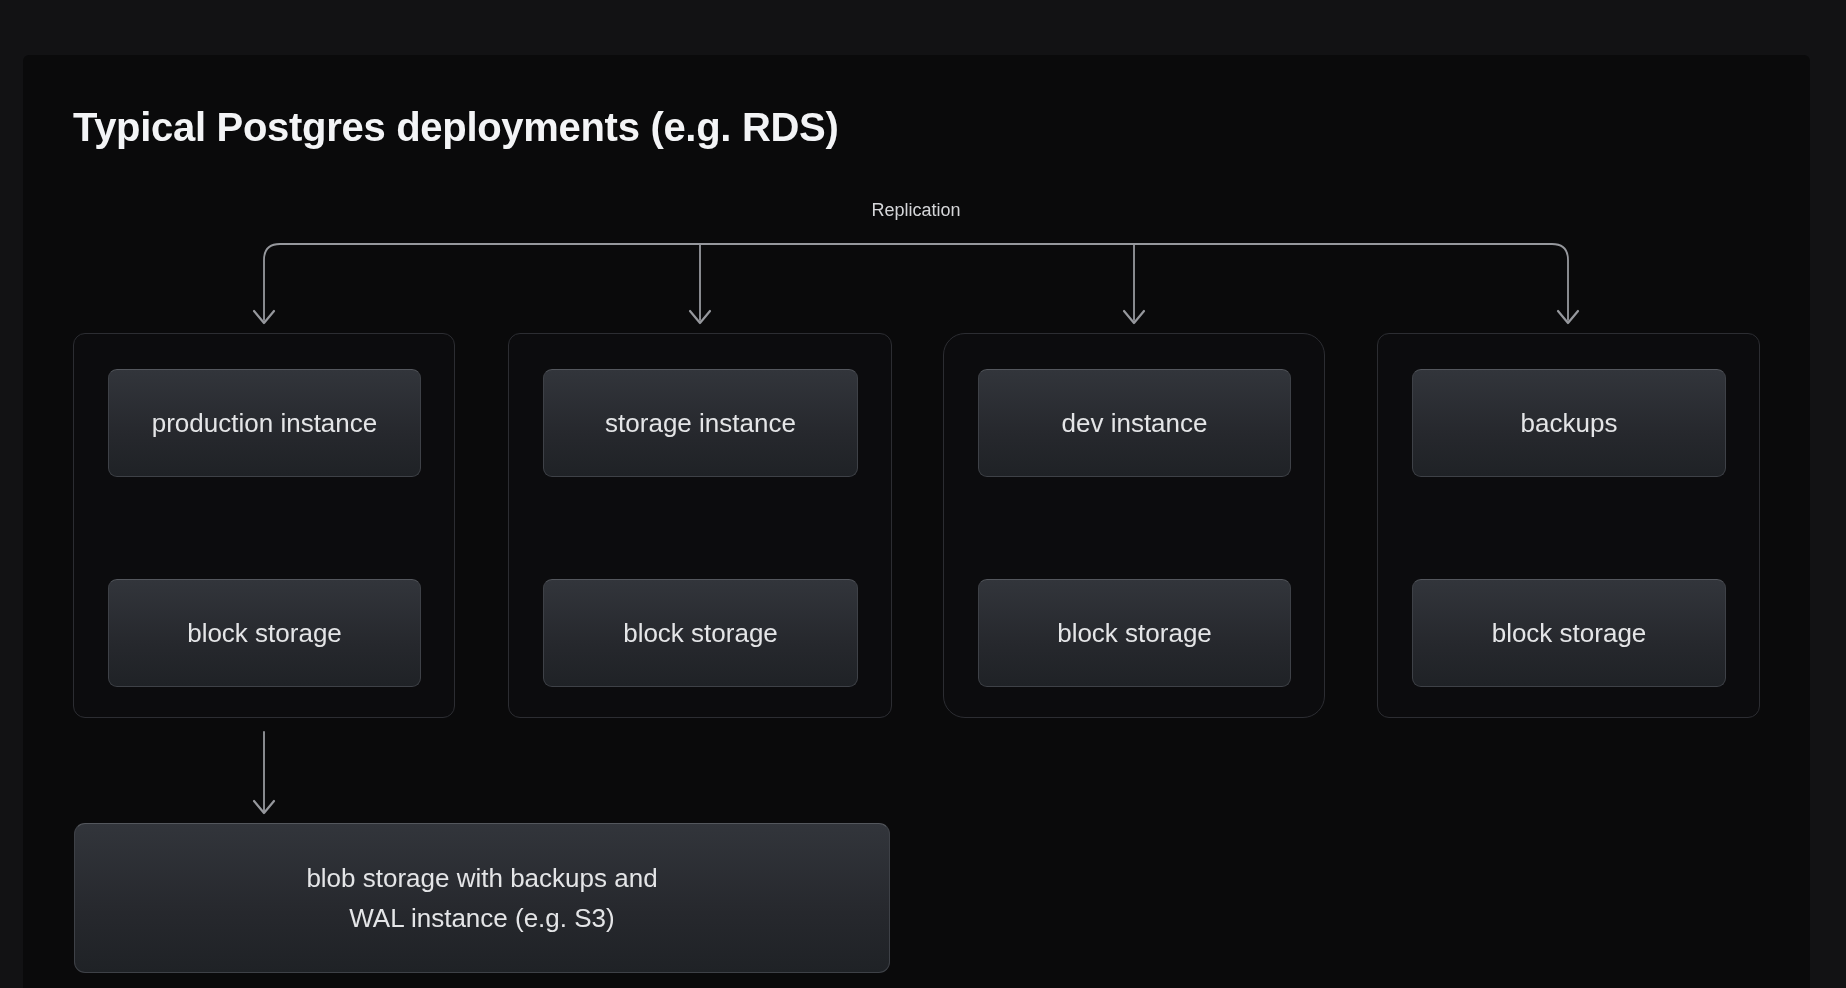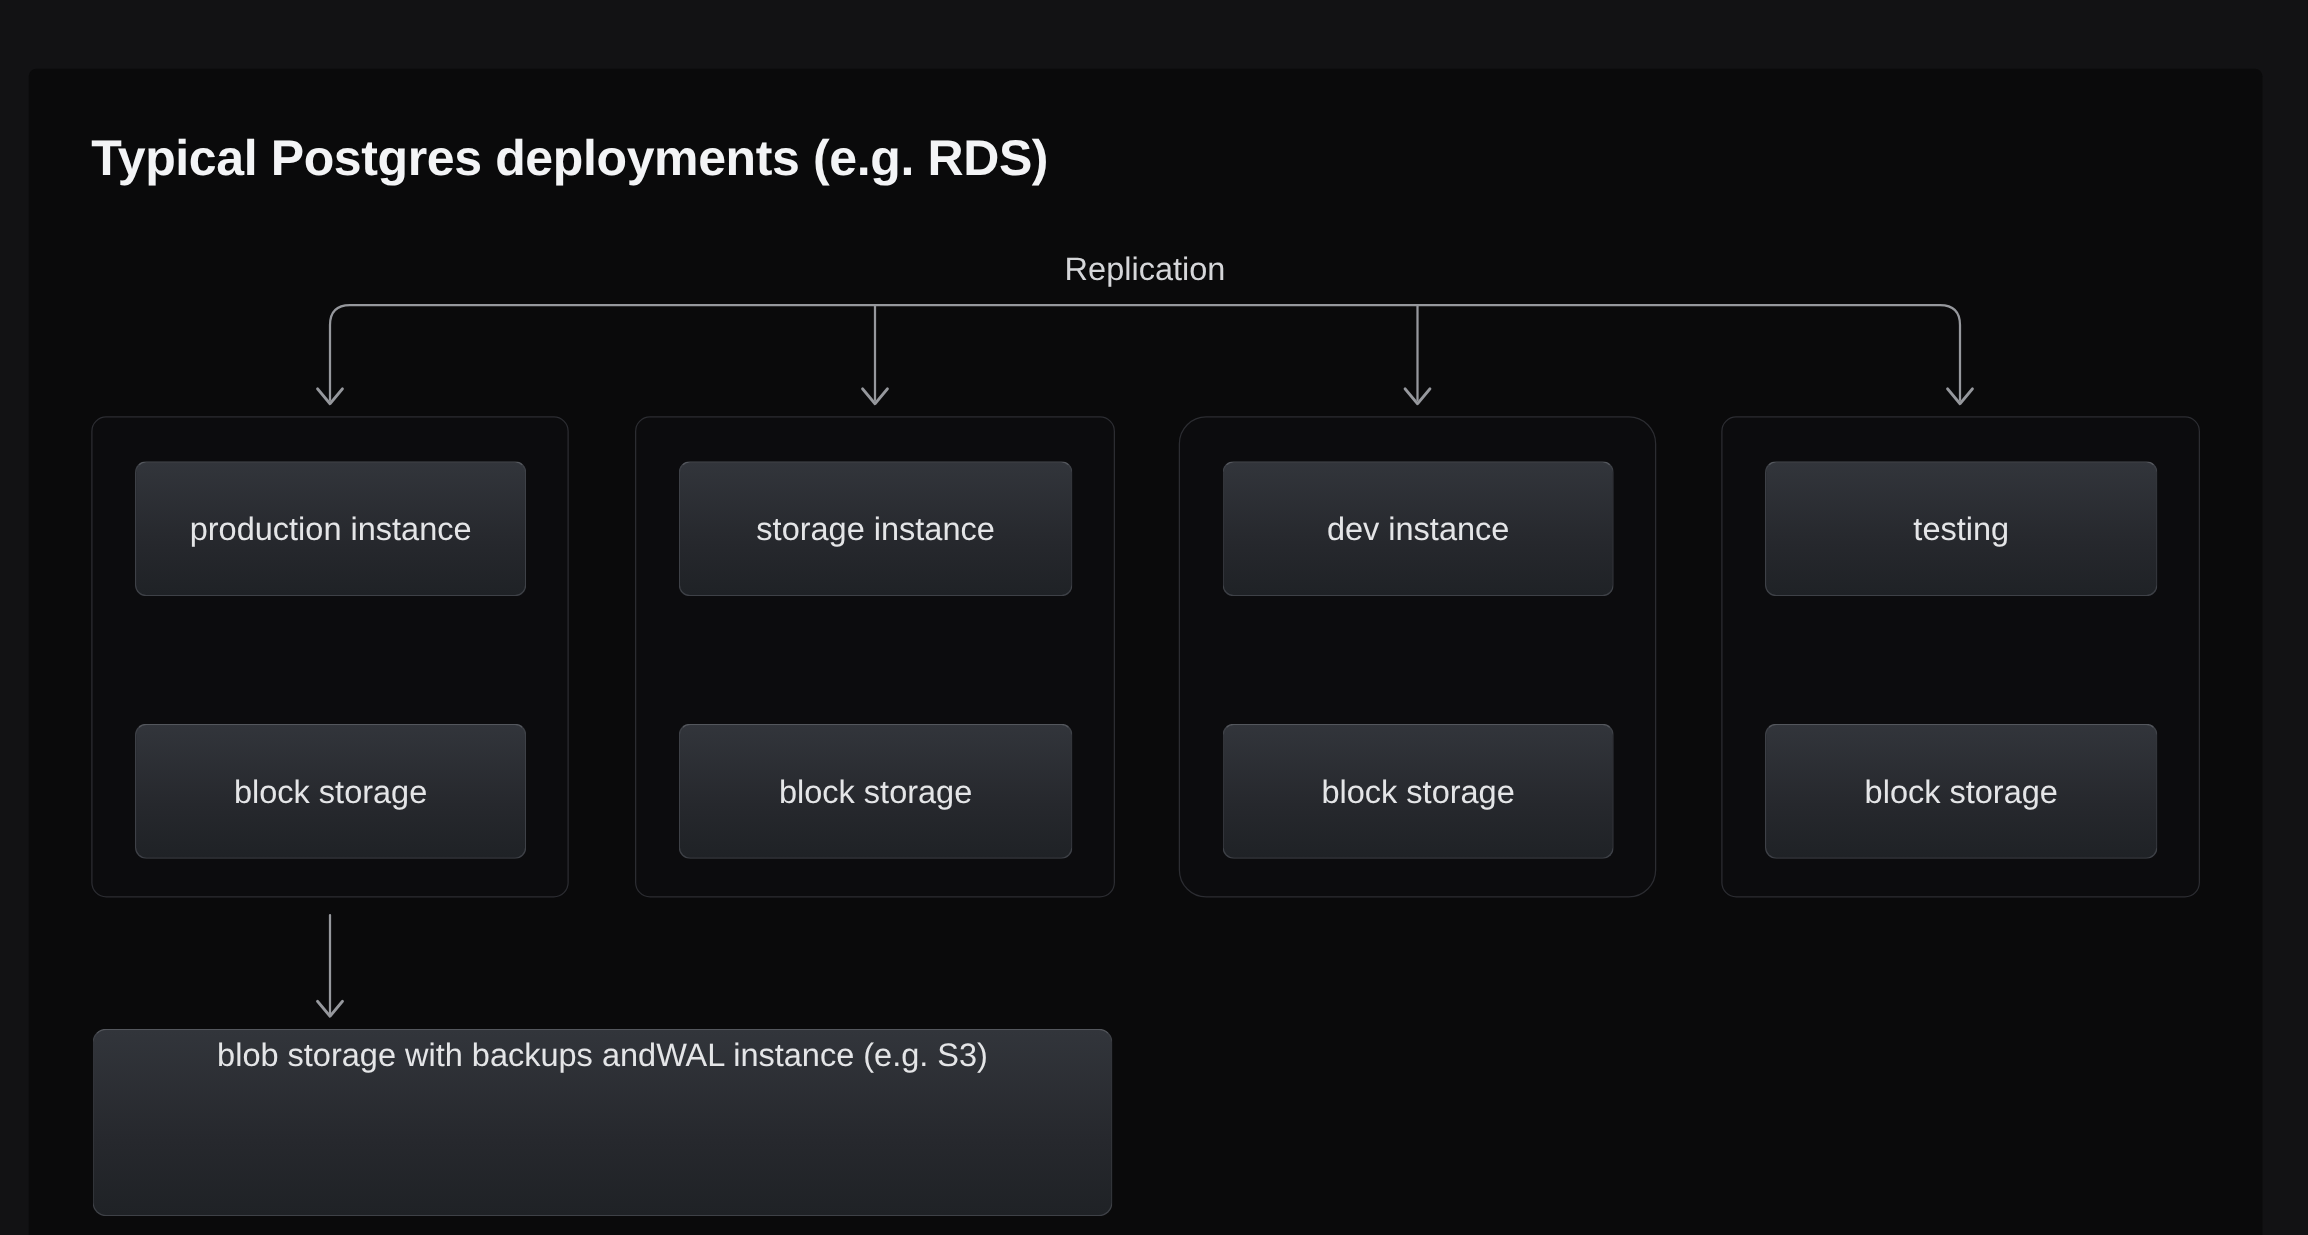--- a/index.html
+++ b/index.html
@@ -35,21 +35,21 @@
     font-size: 40px;
     font-weight: 600;
     letter-spacing: -0.3px;
     color: var(--title_color, #f3f4f6);
   }
   .repl-label {
     position: absolute;
     left: 893px; 
     top: 145px;
     transform: translateX(-50%);
-    font-size: 26px;
+    font-size: 18px;
     font-weight: 400;
     color: var(--secondary_text, #d5d6d9);
     white-space: nowrap;
   }
   .connectors {
     position: absolute;
     left: 0;
     top: 0;
     width: 1846px;
     height: 988px;
@@ -102,22 +102,22 @@
     left: 74px;
     top: 775px;
     width: 816px;
     height: 150px;
     background: linear-gradient(180deg, #32353b 0%, #26282d 60%, #1f2226 100%);
     border: 1px solid var(--node_border, #3e4147);
     border-top-color: var(--node_border_top, #54575d);
     border-radius: 11px;
     box-sizing: border-box;
     display: flex;
-    flex-direction: row;
-    align-items: flex-start;
+    flex-direction: column;
+    align-items: center;
     justify-content: center;
     font-size: 26px;
     line-height: 40px;
     color: var(--node_text, #e4e5e7);
     text-align: center;
   }
 </style>
 </head>
 <body>
 
@@ -166,21 +166,21 @@
     <div class="node top">storage instance</div>
     <div class="node bottom">block storage</div>
   </div>
 
   <div class="group g3">
     <div class="node top">dev instance</div>
     <div class="node bottom">block storage</div>
   </div>
 
   <div class="group g4">
-    <div class="node top">testing</div>
+    <div class="node top">backups</div>
     <div class="node bottom">block storage</div>
   </div>
 
   <div class="blob">
     <span>blob storage with backups and</span>
     <span>WAL instance (e.g. S3)</span>
   </div>
 </div>
 
 </body></html>

